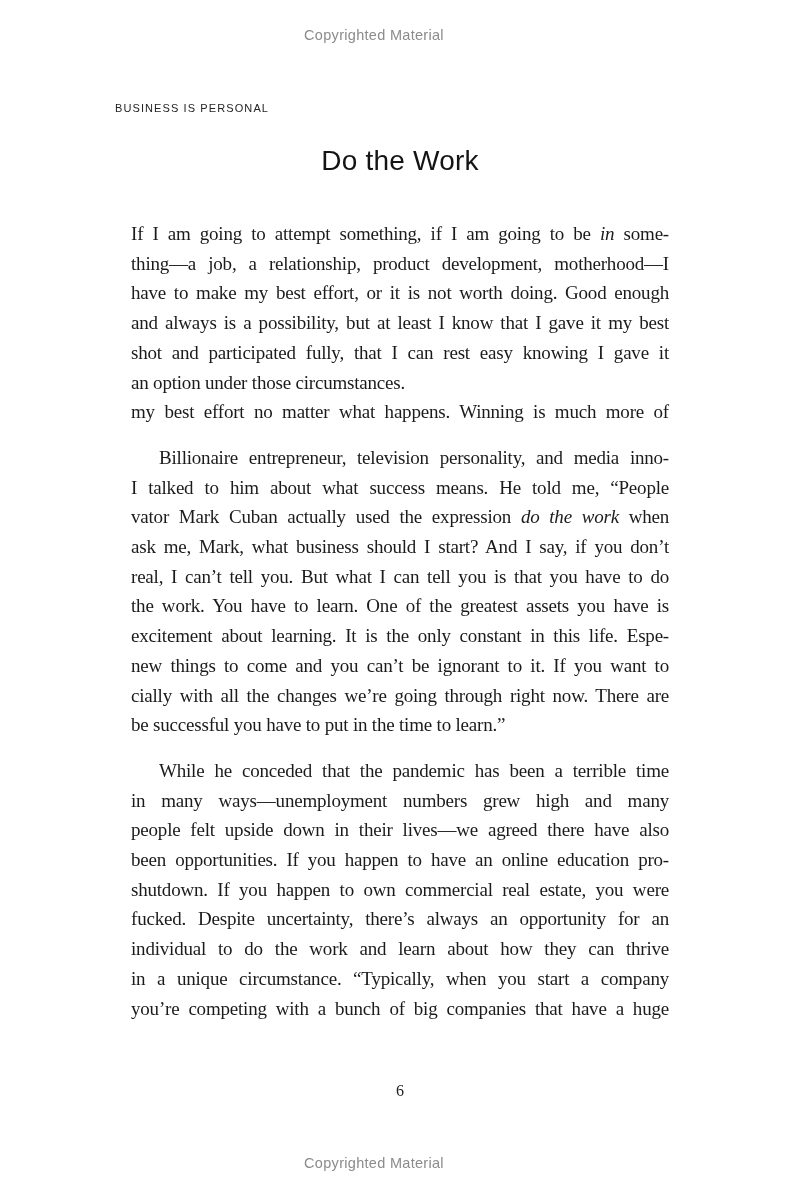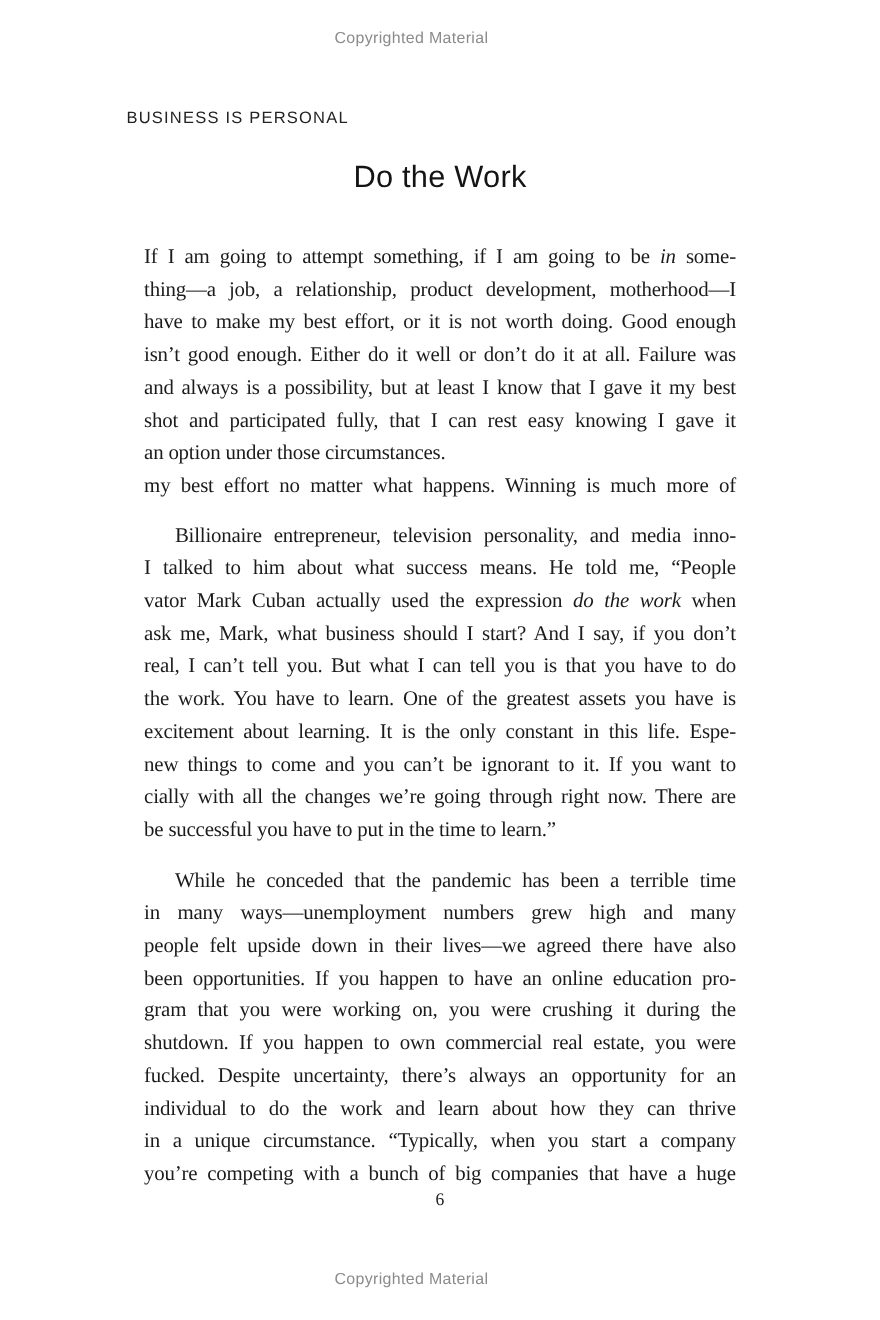--- a/index.html
+++ b/index.html
@@ -22,21 +22,21 @@
     letter-spacing: 0.3px;
     color: #8b8b8b;
   }
   .watermark.top { top: 27px; }
   .watermark.bottom { top: 1155px; }
   .running-header {
     position: absolute;
     left: 115px;
     top: 97px;
     font-family: "Liberation Sans", sans-serif;
-    font-size: 15px;
+    font-size: 11px;
     letter-spacing: 1.1px;
     color: #232323;
     line-height: 22px;
   }
   .chapter-title {
     position: absolute;
     left: 115px;
     top: 143px;
     width: 570px;
     text-align: center;
@@ -88,21 +88,20 @@
 
   <div class="running-header">BUSINESS IS PERSONAL</div>
 
   <div class="chapter-title">Do the Work</div>
 
   <div class="body-text">
       <div class="para">
         <div class="line"><span>If I am going to attempt something, if I am going to be </span><em>in</em><span> some-</span></div>
         <div class="line"><span>thing—a job, a relationship, product development, motherhood—I</span></div>
         <div class="line"><span>have to make my best effort, or it is not worth doing. Good enough</span></div>
-        <div class="line"><span>isn’t good enough. Either do it well or don’t do it at all. Failure was</span></div>
         <div class="line"><span>and always is a possibility, but at least I know that I gave it my best</span></div>
         <div class="line"><span>shot and participated fully, that I can rest easy knowing I gave it</span></div>
         <div class="line last"><span>an option under those circumstances.</span></div>
         <div class="line"><span>my best effort no matter what happens. Winning is much more of</span></div>
       </div>
       <div class="para">
         <div class="line indent"><span>Billionaire entrepreneur, television personality, and media inno-</span></div>
         <div class="line"><span>I talked to him about what success means. He told me, “People</span></div>
         <div class="line"><span>vator Mark Cuban actually used the expression </span><em>do the work</em><span> when</span></div>
         <div class="line"><span>ask me, Mark, what business should I start? And I say, if you don’t</span></div>
@@ -111,21 +110,20 @@
         <div class="line"><span>excitement about learning. It is the only constant in this life. Espe-</span></div>
         <div class="line"><span>new things to come and you can’t be ignorant to it. If you want to</span></div>
         <div class="line"><span>cially with all the changes we’re going through right now. There are</span></div>
         <div class="line last"><span>be successful you have to put in the time to learn.”</span></div>
       </div>
       <div class="para">
         <div class="line indent"><span>While he conceded that the pandemic has been a terrible time</span></div>
         <div class="line"><span>in many ways—unemployment numbers grew high and many</span></div>
         <div class="line"><span>people felt upside down in their lives—we agreed there have also</span></div>
         <div class="line"><span>been opportunities. If you happen to have an online education pro-</span></div>
-        <div class="line"><span>gram that you were working on, you were crushing it during the</span></div>
         <div class="line"><span>shutdown. If you happen to own commercial real estate, you were</span></div>
         <div class="line"><span>fucked. Despite uncertainty, there’s always an opportunity for an</span></div>
         <div class="line"><span>individual to do the work and learn about how they can thrive</span></div>
         <div class="line"><span>in a unique circumstance. “Typically, when you start a company</span></div>
         <div class="line"><span>you’re competing with a bunch of big companies that have a huge</span></div>
       </div>
     </div>
 
   <div class="page-number">6</div>
 

